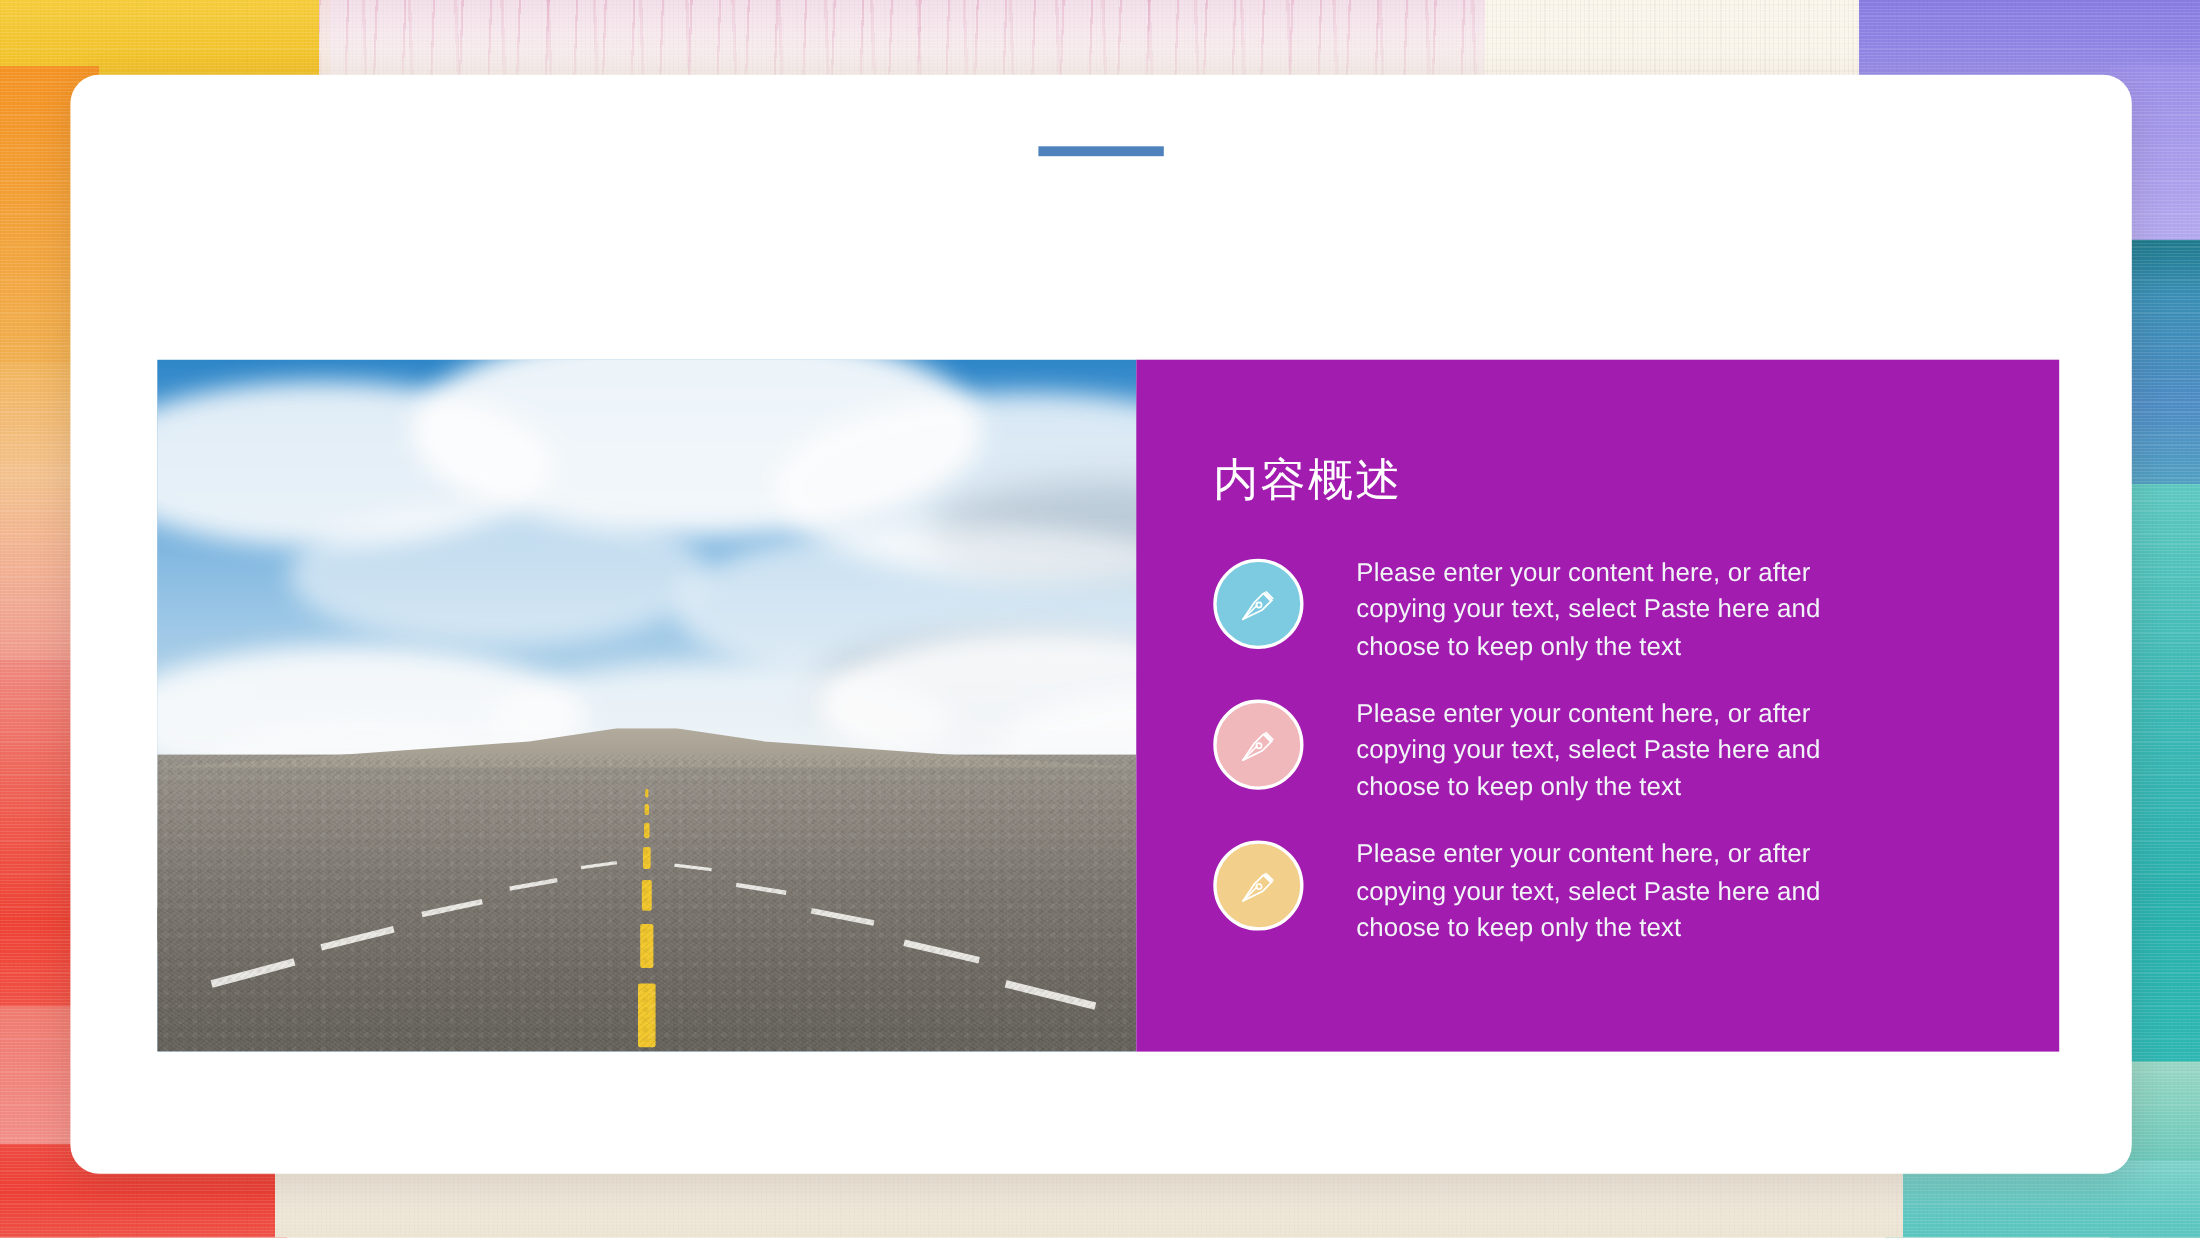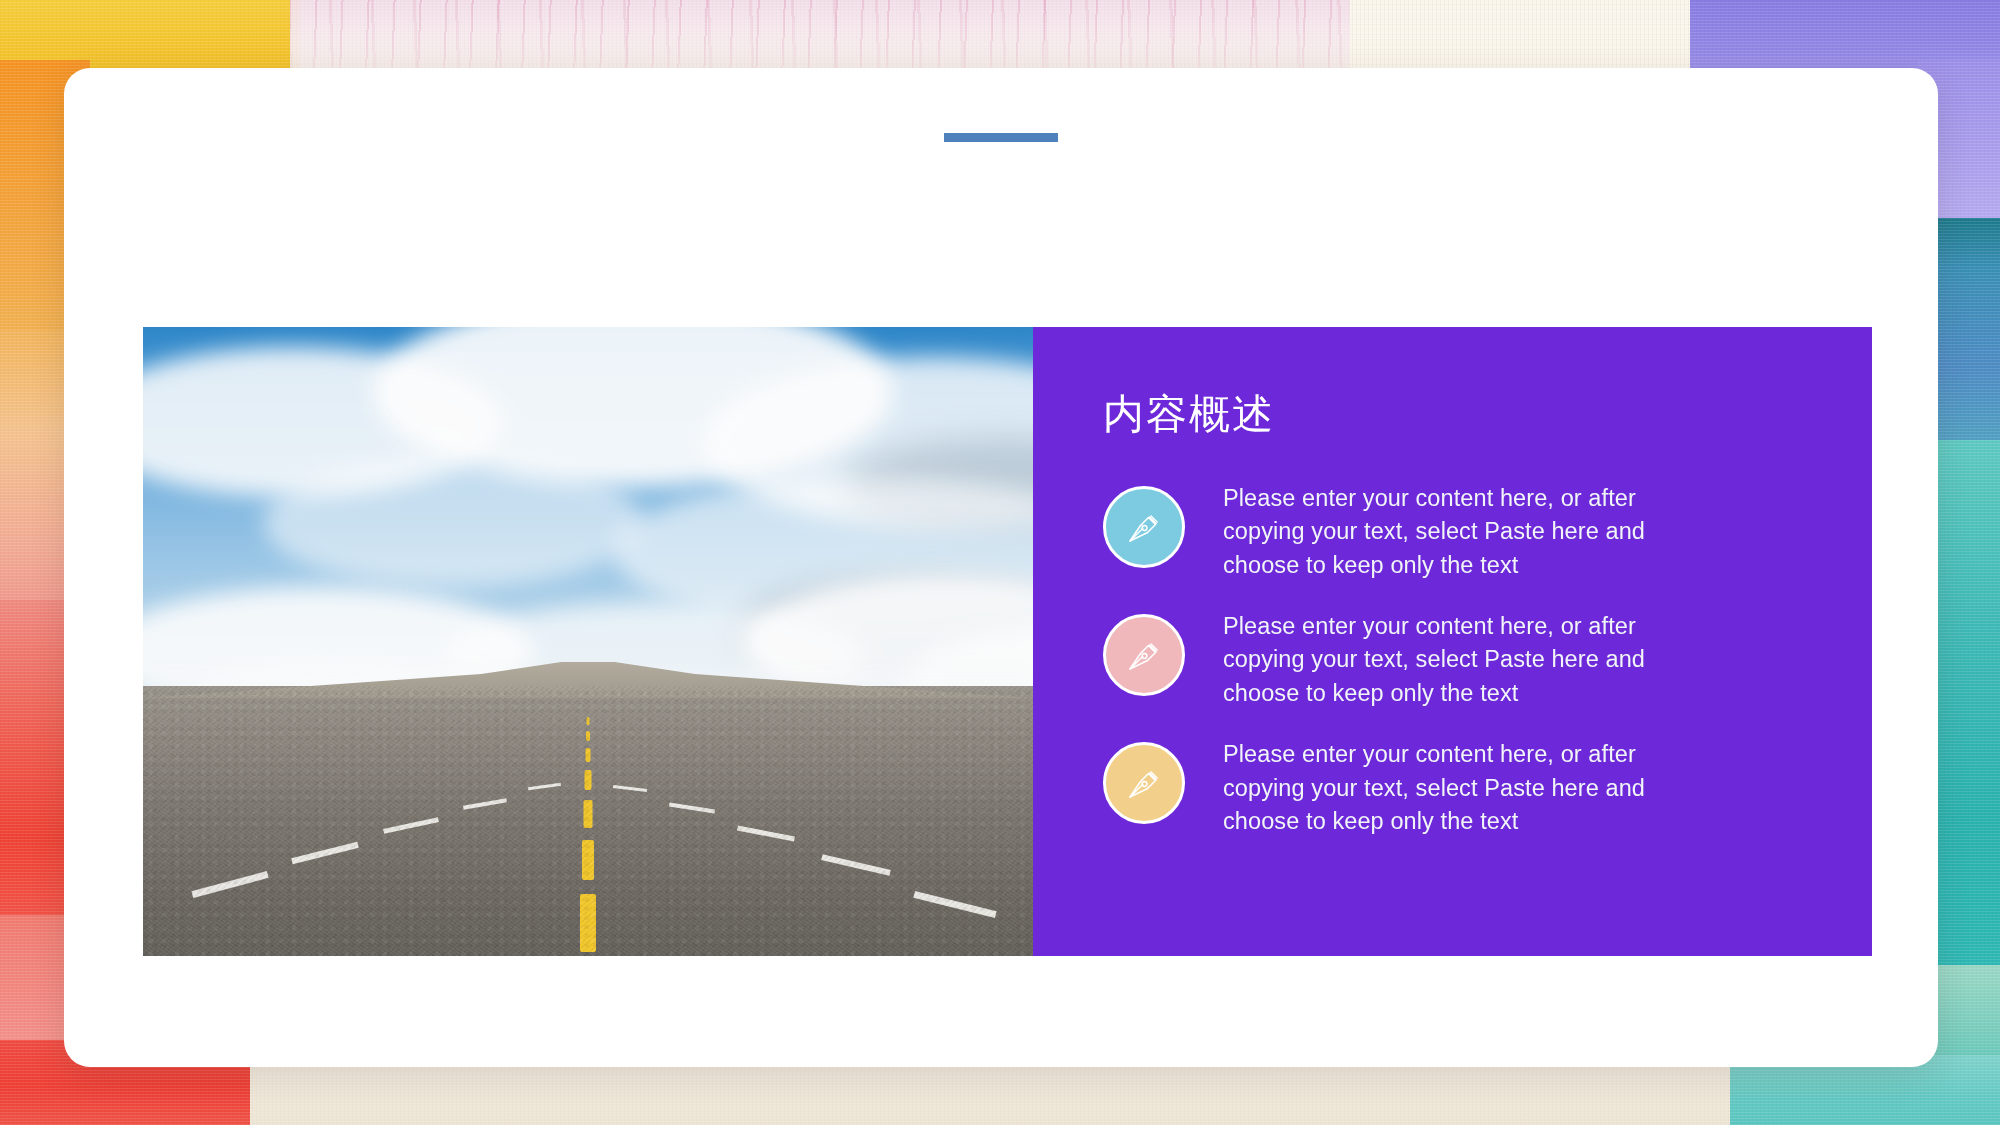--- a/index.html
+++ b/index.html
@@ -255,30 +255,30 @@
     position:absolute; height:30px;
     background-image:repeating-linear-gradient(90deg, rgba(90,74,52,.85) 0 2px, rgba(0,0,0,0) 2px 17px);
   }
   .fence::after{
     content:""; position:absolute; left:0; right:0; top:9px; height:1px; background:rgba(90,74,52,.45);
   }
 
   
   .panel{
     position:relative; width:839px; height:629px;
-    background:#6d28d9;
-    padding:38px 56px 0 70px;
+    background:#a21caf;
+    padding:60px 56px 0 70px;
   }
   .panel-title{
     font-size:41px; color:#ffffff; font-weight:normal; letter-spacing:2px;
     margin-top:22px; margin-bottom:40px;
     font-family:"DejaVu Sans","Liberation Sans",sans-serif;
   }
   .item{
-    display:flex; align-items:flex-start; gap:38px; margin-bottom:28px;
+    display:flex; align-items:flex-start; gap:48px; margin-bottom:28px;
   }
   .item-icon{
     flex:0 0 auto; width:82px; height:82px; border-radius:50%;
     border:3px solid #ffffff;
     display:flex; align-items:center; justify-content:center;
     margin-top:4px;
   }
   .ic-blue{ background:#7ccbe0; }
   .ic-pink{ background:#f0b8bb; }
   .ic-yellow{ background:#f2cf8a; }

